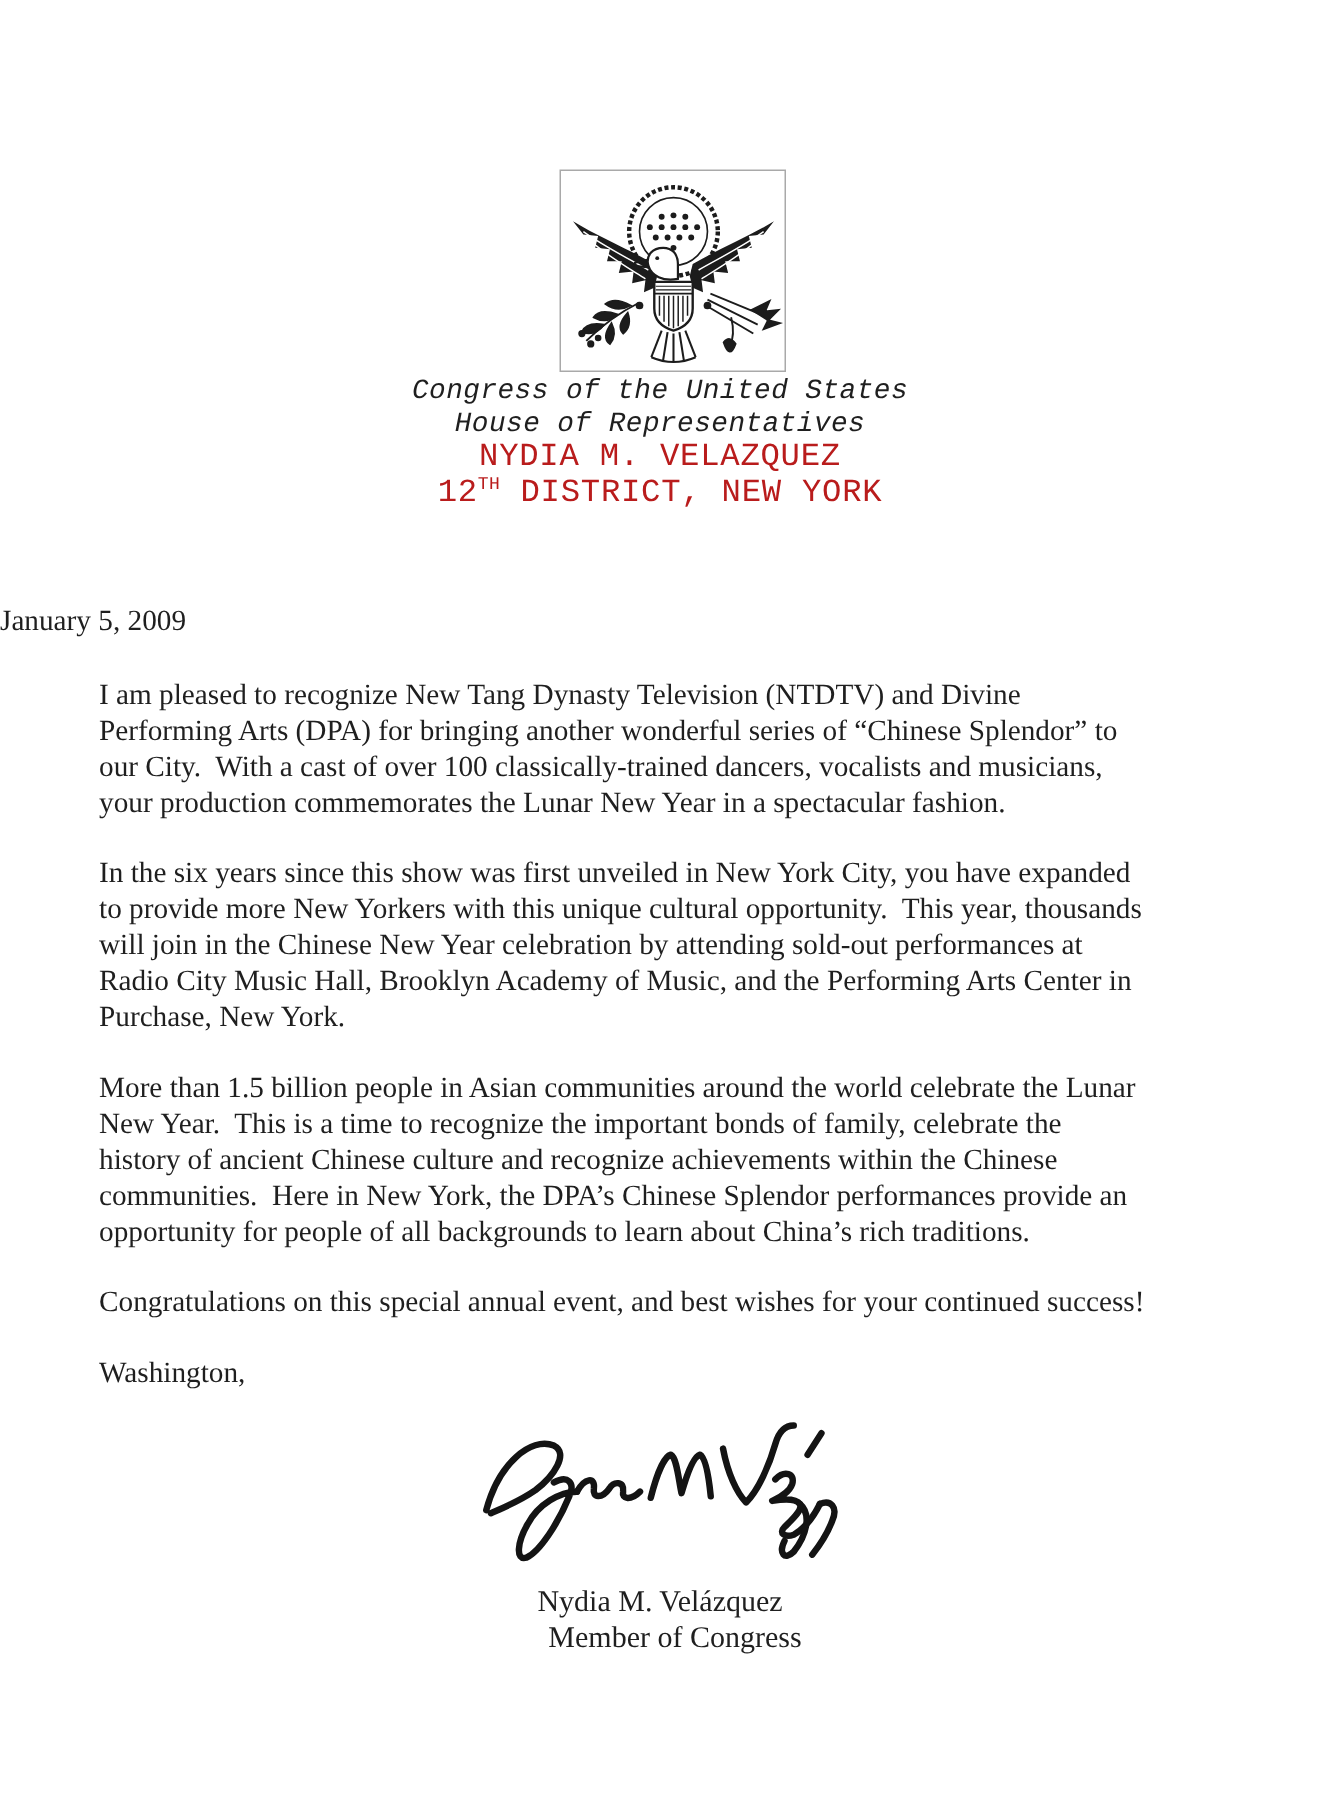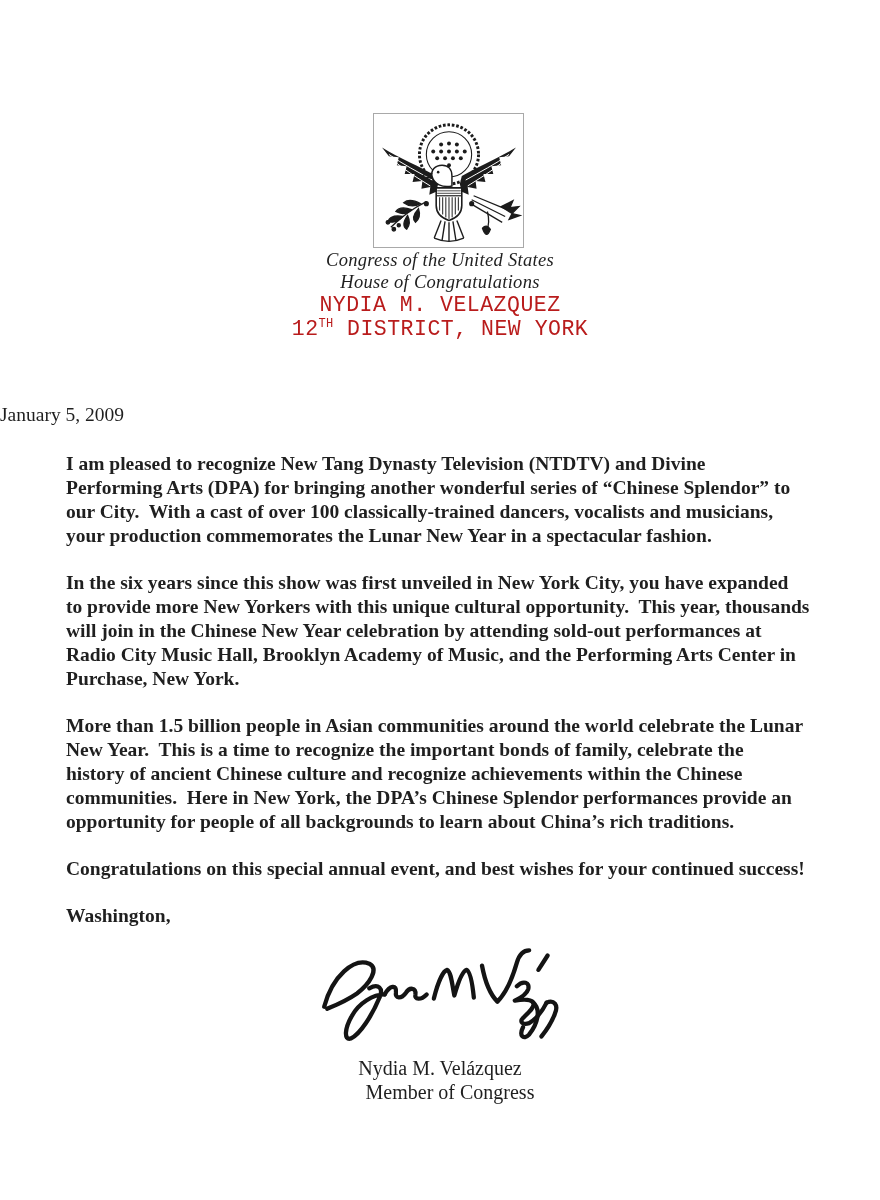--- a/index.html
+++ b/index.html
@@ -8,33 +8,33 @@
     font-family:"Liberation Serif",serif;color:#1f1f1f;overflow:hidden;
   }
   
   .letterhead{position:absolute;top:113px;left:0;width:100%;text-align:center;}
   .seal-box{
     width:149px;height:133px;margin:0 auto;border:1px solid #a9a9a9;
     transform:translateX(8px);background:#fff;
     display:flex;align-items:center;justify-content:center;
   }
   .script-line{
-    font-family:Liberation Serif, serif;font-style:italic;
+    font-family:Liberation Mono, monospace;font-style:italic;
     font-size:18.5px;line-height:21.5px;letter-spacing:.3px;
   }
   .script-line.first{margin-top:2px;}
   .member-name,.district{
     font-family:Liberation Mono, monospace;
     font-size:21.5px;line-height:24px;letter-spacing:.5px;color:#b91c1c;
   }
   .district sup{font-size:12px;line-height:0;vertical-align:super;letter-spacing:.3px;}
   
   .date-line{position:absolute;top:404px;left:0;width:100%;text-align:left;font-size:19.5px;}
   .letter-body{position:absolute;top:452px;left:66px;width:782px;}
-  .letter-body p{margin:0 0 23px 0;font-size:19.5px;line-height:24px;white-space:pre-wrap;font-weight:bold;}
+  .letter-body p{margin:0 0 23px 0;font-size:19.5px;line-height:24px;white-space:pre-wrap;}
   
   .signature-block{position:absolute;top:943px;left:0;width:100%;text-align:center;}
   .signature-svg{display:block;margin:0 auto;}
   .sig-name{font-size:20px;line-height:24px;margin-top:5px;}
   .sig-title{font-size:20px;line-height:24px;margin-left:20px;}
 </style>
 </head>
 <body>
 
 <div class="page">
@@ -118,21 +118,21 @@
           <path fill="none" d="M98,86 L132,103"></path>
             <path fill="none" d="M100,82 L134,96"></path>
             <path fill="none" d="M97,90 L129,109"></path>
           <path d="M128,93 l12,-6 l-3,7 l9,-1 l-7,7 l8,2 l-11,4 l3,-6 Z"></path>
           <path fill="none" d="M114,98 C116,106 116,112 113,118"></path>
           <path d="M109,115 q4,12 8,1 q-4,-6 -8,-1 Z"></path>
         </g>
       </svg>
     </div>
     <div class="script-line first">Congress of the United States</div>
-    <div class="script-line">House of Congratulations</div>
+    <div class="script-line">House of Representatives</div>
     <div class="member-name">NYDIA M. VELAZQUEZ</div>
     <div class="district"><span>12</span><sup>TH</sup><span> DISTRICT, NEW YORK</span></div>
   </header>
 
   <div class="date-line">January 5, 2009</div>
 
   <div class="letter-body">
     <p>I am pleased to recognize New Tang Dynasty Television (NTDTV) and Divine
 Performing Arts (DPA) for bringing another wonderful series of “Chinese Splendor” to
 our City.  With a cast of over 100 classically-trained dancers, vocalists and musicians,

